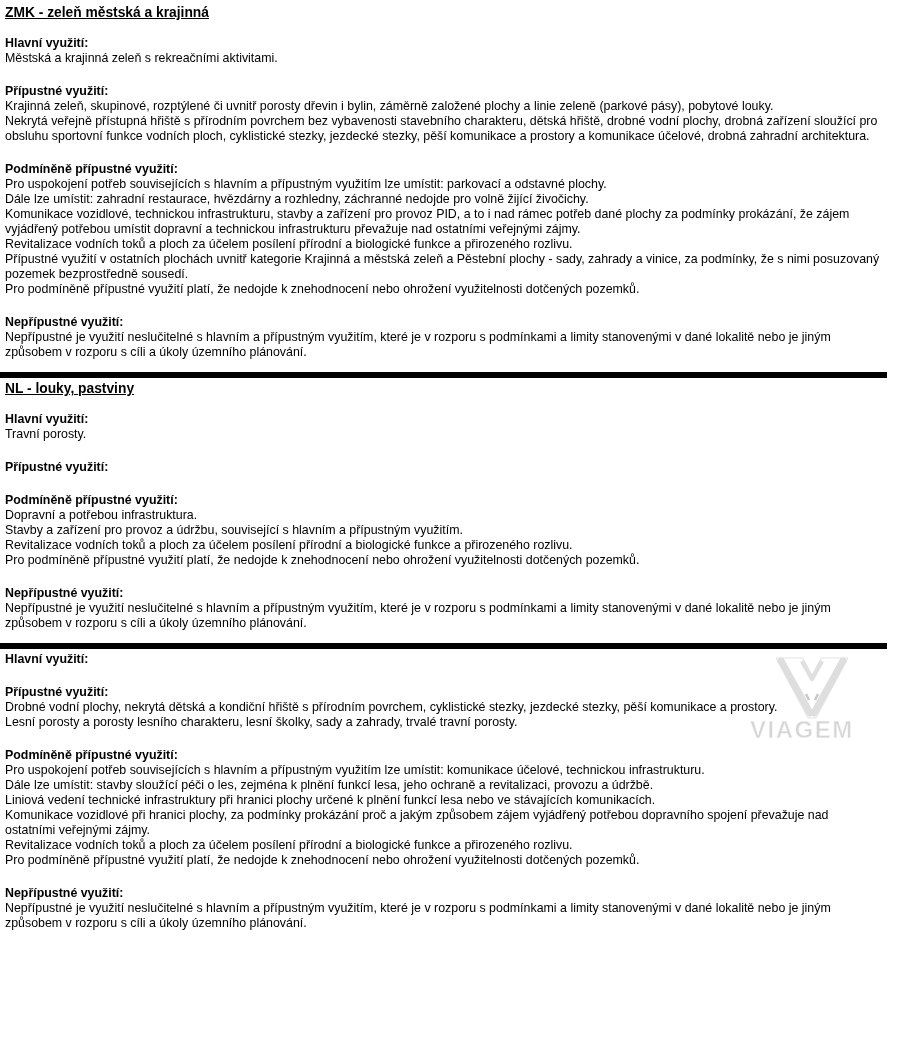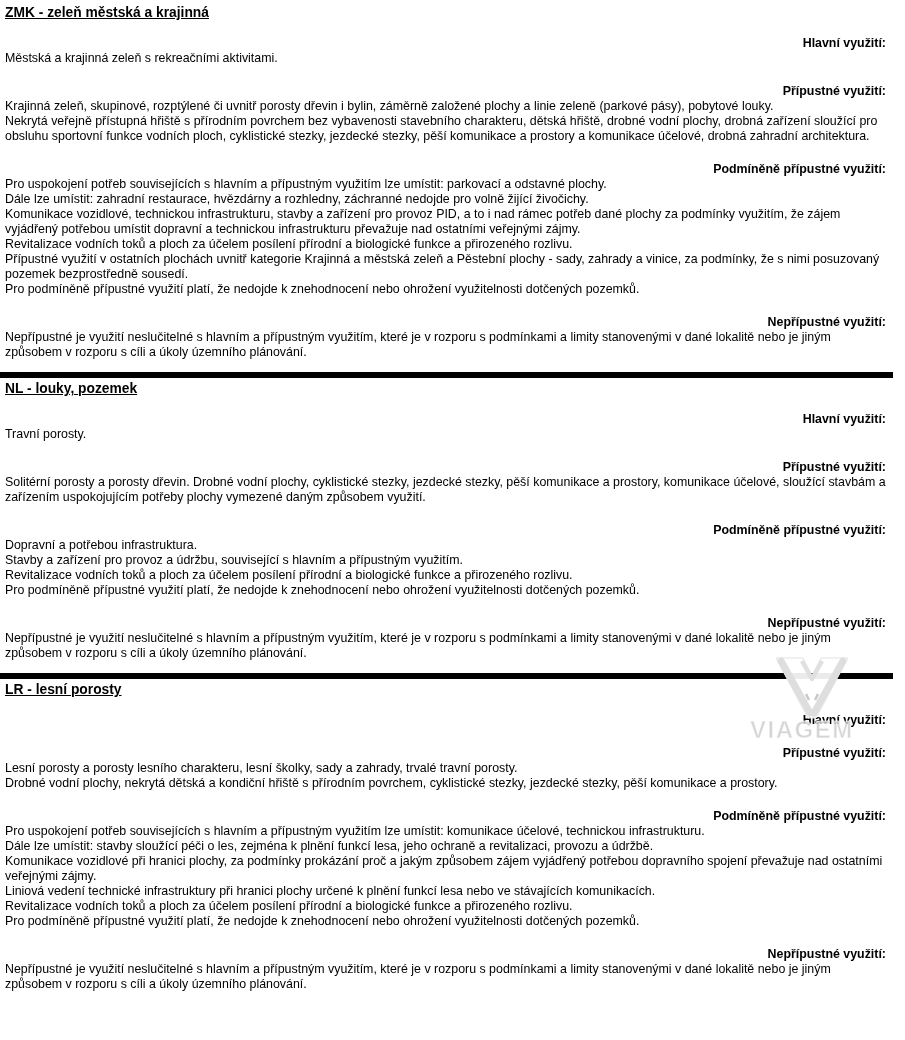--- a/index.html
+++ b/index.html
@@ -4,30 +4,30 @@
 <style>
   html,body { margin:0; padding:0; }
   body {
     width:905px; height:1040px;
     background:#ffffff;
     font-family:"Liberation Sans", sans-serif;
     font-size:12.4px; line-height:15px;
     color:#000000;
     position:relative; overflow:hidden;
   }
-  .page { padding:5px 19px 0 5px; position:relative; }
+  .page { padding:5px 25px 0 5px; position:relative; }
   section { margin:0; }
   .section-title {
     font-weight:bold; text-decoration:underline;
     font-size:13.8px; line-height:15px;
     margin:0 0 16px 0;
   }
   .block { margin:0 0 18px 0; }
   .block:last-of-type { margin-bottom:0; }
-  .block-heading { font-weight:bold;text-align:right; }
+  .block-heading { font-weight:bold; }
   p { margin:0; }
   sup { font-size:9px; line-height:0; vertical-align:super; }
   .divider {
     height:6px; background:#000000;
     margin:12px -7px 3px -5px;
   }
   .watermark {
     position:absolute; left:745px; top:652px;
     width:160px; height:100px;
     z-index:5; pointer-events:none;
@@ -58,82 +58,80 @@
     <div class="block">
       <div class="block-heading">Přípustné využití:</div>
       <p>Krajinná zeleň, skupinové, rozptýlené či uvnitř porosty dřevin i bylin, záměrně založené plochy a linie zeleně (parkové pásy), pobytové louky.</p>
       <p>Nekrytá veřejně přístupná hřiště s přírodním povrchem bez vybavenosti stavebního charakteru, dětská hřiště, drobné vodní plochy, drobná zařízení sloužící pro obsluhu sportovní funkce vodních ploch, cyklistické stezky, jezdecké stezky, pěší komunikace a prostory a komunikace účelové, drobná zahradní architektura.</p>
     </div>
 
     <div class="block">
       <div class="block-heading">Podmíněně přípustné využití:</div>
       <p>Pro uspokojení potřeb souvisejících s hlavním a přípustným využitím lze umístit: parkovací a odstavné plochy.</p>
       <p>Dále lze umístit: zahradní restaurace, hvězdárny a rozhledny, záchranné nedojde pro volně žijící živočichy.</p>
-      <p>Komunikace vozidlové, technickou infrastrukturu, stavby a zařízení pro provoz PID, a to i nad rámec potřeb dané plochy za podmínky využitím, že zájem vyjádřený potřebou umístit dopravní a technickou infrastrukturu převažuje nad ostatními veřejnými zájmy.</p>
+      <p>Komunikace vozidlové, technickou infrastrukturu, stavby a zařízení pro provoz PID, a to i nad rámec potřeb dané plochy za podmínky prokázání, že zájem vyjádřený potřebou umístit dopravní a technickou infrastrukturu převažuje nad ostatními veřejnými zájmy.</p>
       <p>Revitalizace vodních toků a ploch za účelem posílení přírodní a biologické funkce a přirozeného rozlivu.</p>
       <p>Přípustné využití v ostatních plochách uvnitř kategorie Krajinná a městská zeleň a Pěstební plochy - sady, zahrady a vinice, za podmínky, že s nimi posuzovaný pozemek bezprostředně sousedí.</p>
       <p>Pro podmíněně přípustné využití platí, že nedojde k znehodnocení nebo ohrožení využitelnosti dotčených pozemků.</p>
     </div>
 
     <div class="block">
       <div class="block-heading">Nepřípustné využití:</div>
       <p>Nepřípustné je využití neslučitelné s hlavním a přípustným využitím, které je v rozporu s podmínkami a limity stanovenými v dané lokalitě nebo je jiným způsobem v rozporu s cíli a úkoly územního plánování.</p>
     </div>
   </section>
 
   <div class="divider"></div>
 
   <section>
-    <h2 class="section-title">NL - louky, pozemek</h2>
+    <h2 class="section-title">NL - louky, pastviny</h2>
 
     <div class="block">
       <div class="block-heading">Hlavní využití:</div>
       <p>Travní porosty.</p>
     </div>
 
     <div class="block">
       <div class="block-heading">Přípustné využití:</div>
-      <p>Solitérní porosty a porosty dřevin. Drobné vodní plochy, cyklistické stezky, jezdecké stezky, pěší komunikace a prostory, komunikace účelové, sloužící stavbám a zařízením uspokojujícím potřeby plochy vymezené daným způsobem využití.</p>
     </div>
 
     <div class="block">
       <div class="block-heading">Podmíněně přípustné využití:</div>
       <p>Dopravní a potřebou infrastruktura.</p>
       <p>Stavby a zařízení pro provoz a údržbu, související s hlavním a přípustným využitím.</p>
       <p>Revitalizace vodních toků a ploch za účelem posílení přírodní a biologické funkce a přirozeného rozlivu.</p>
       <p>Pro podmíněně přípustné využití platí, že nedojde k znehodnocení nebo ohrožení využitelnosti dotčených pozemků.</p>
     </div>
 
     <div class="block">
       <div class="block-heading">Nepřípustné využití:</div>
       <p>Nepřípustné je využití neslučitelné s hlavním a přípustným využitím, které je v rozporu s podmínkami a limity stanovenými v dané lokalitě nebo je jiným způsobem v rozporu s cíli a úkoly územního plánování.</p>
     </div>
   </section>
 
   <div class="divider"></div>
 
   <section>
-    <h2 class="section-title">LR - lesní porosty</h2>
 
     <div class="block">
       <div class="block-heading">Hlavní využití:</div>
     </div>
 
     <div class="block">
       <div class="block-heading">Přípustné využití:</div>
+      <p>Drobné vodní plochy, nekrytá dětská a kondiční hřiště s přírodním povrchem, cyklistické stezky, jezdecké stezky, pěší komunikace a prostory.</p>
       <p>Lesní porosty a porosty lesního charakteru, lesní školky, sady a zahrady, trvalé travní porosty.</p>
-      <p>Drobné vodní plochy, nekrytá dětská a kondiční hřiště s přírodním povrchem, cyklistické stezky, jezdecké stezky, pěší komunikace a prostory.</p>
     </div>
 
     <div class="block">
       <div class="block-heading">Podmíněně přípustné využití:</div>
       <p>Pro uspokojení potřeb souvisejících s hlavním a přípustným využitím lze umístit: komunikace účelové, technickou infrastrukturu.</p>
       <p>Dále lze umístit: stavby sloužící péči o les, zejména k plnění funkcí lesa, jeho ochraně a revitalizaci, provozu a údržbě.</p>
+      <p>Liniová vedení technické infrastruktury při hranici plochy určené k plnění funkcí lesa nebo ve stávajících komunikacích.</p>
       <p>Komunikace vozidlové při hranici plochy, za podmínky prokázání proč a jakým způsobem zájem vyjádřený potřebou dopravního spojení převažuje nad ostatními veřejnými zájmy.</p>
-      <p>Liniová vedení technické infrastruktury při hranici plochy určené k plnění funkcí lesa nebo ve stávajících komunikacích.</p>
       <p>Revitalizace vodních toků a ploch za účelem posílení přírodní a biologické funkce a přirozeného rozlivu.</p>
       <p>Pro podmíněně přípustné využití platí, že nedojde k znehodnocení nebo ohrožení využitelnosti dotčených pozemků.</p>
     </div>
 
     <div class="block">
       <div class="block-heading">Nepřípustné využití:</div>
       <p>Nepřípustné je využití neslučitelné s hlavním a přípustným využitím, které je v rozporu s podmínkami a limity stanovenými v dané lokalitě nebo je jiným způsobem v rozporu s cíli a úkoly územního plánování.</p>
     </div>
   </section>
 

